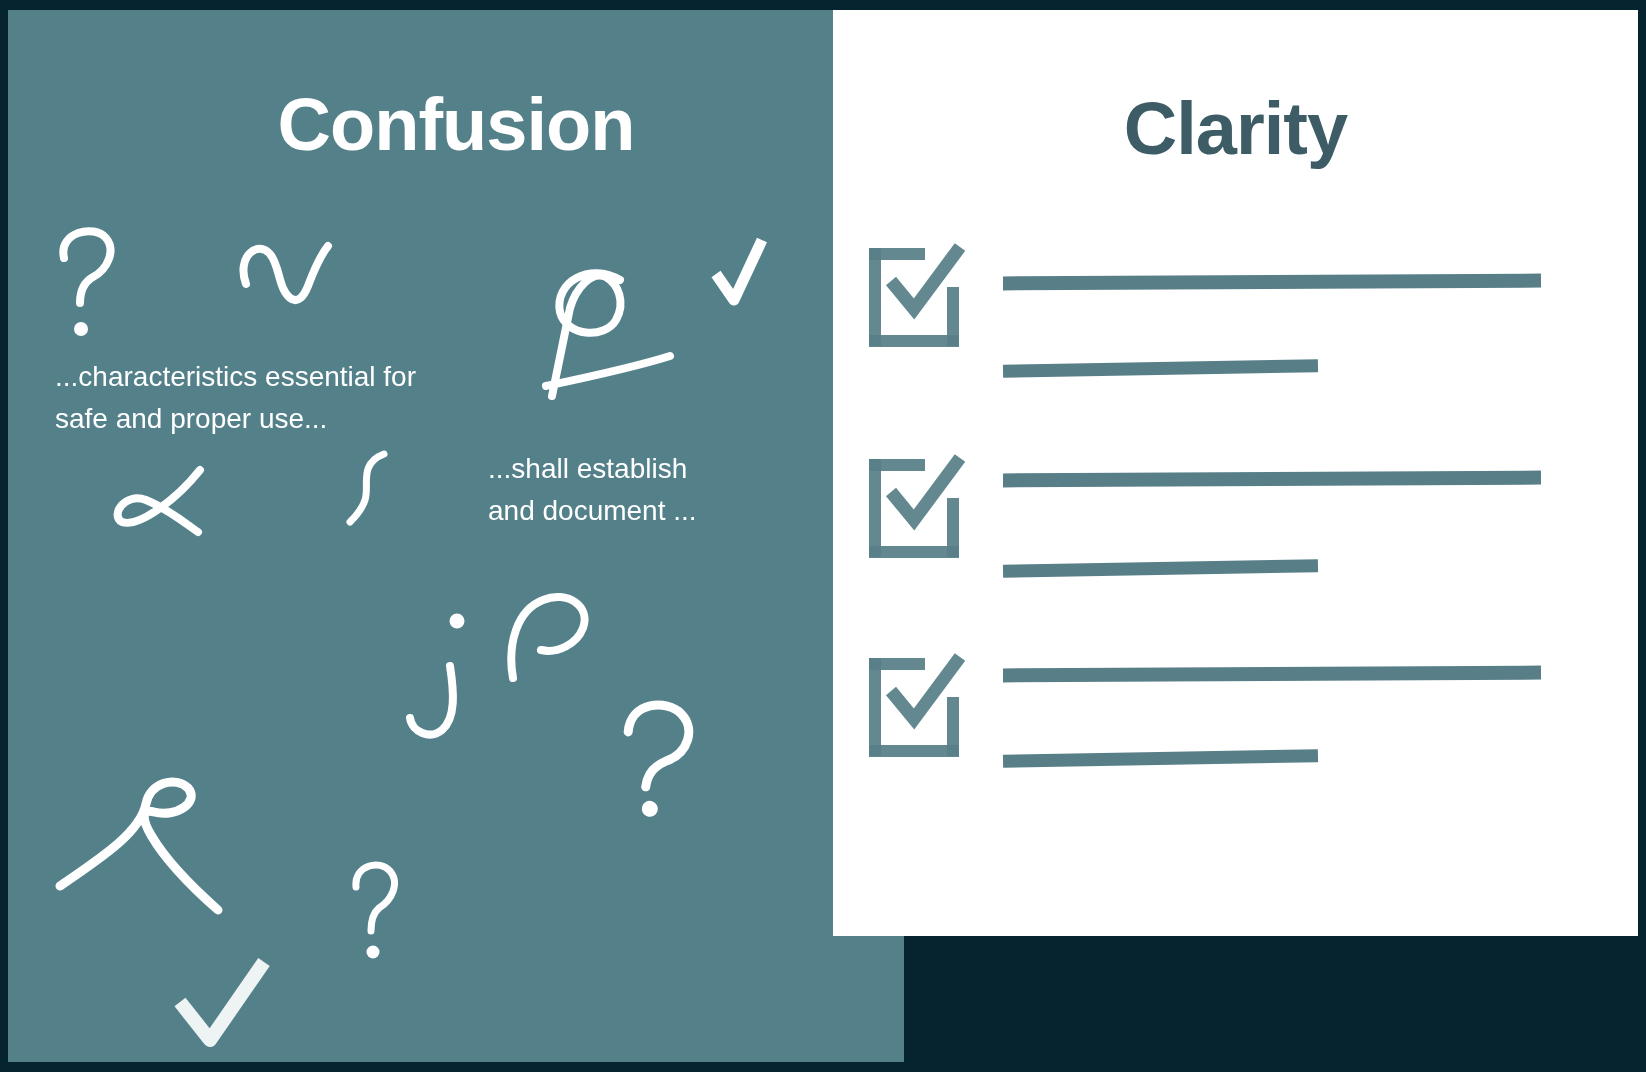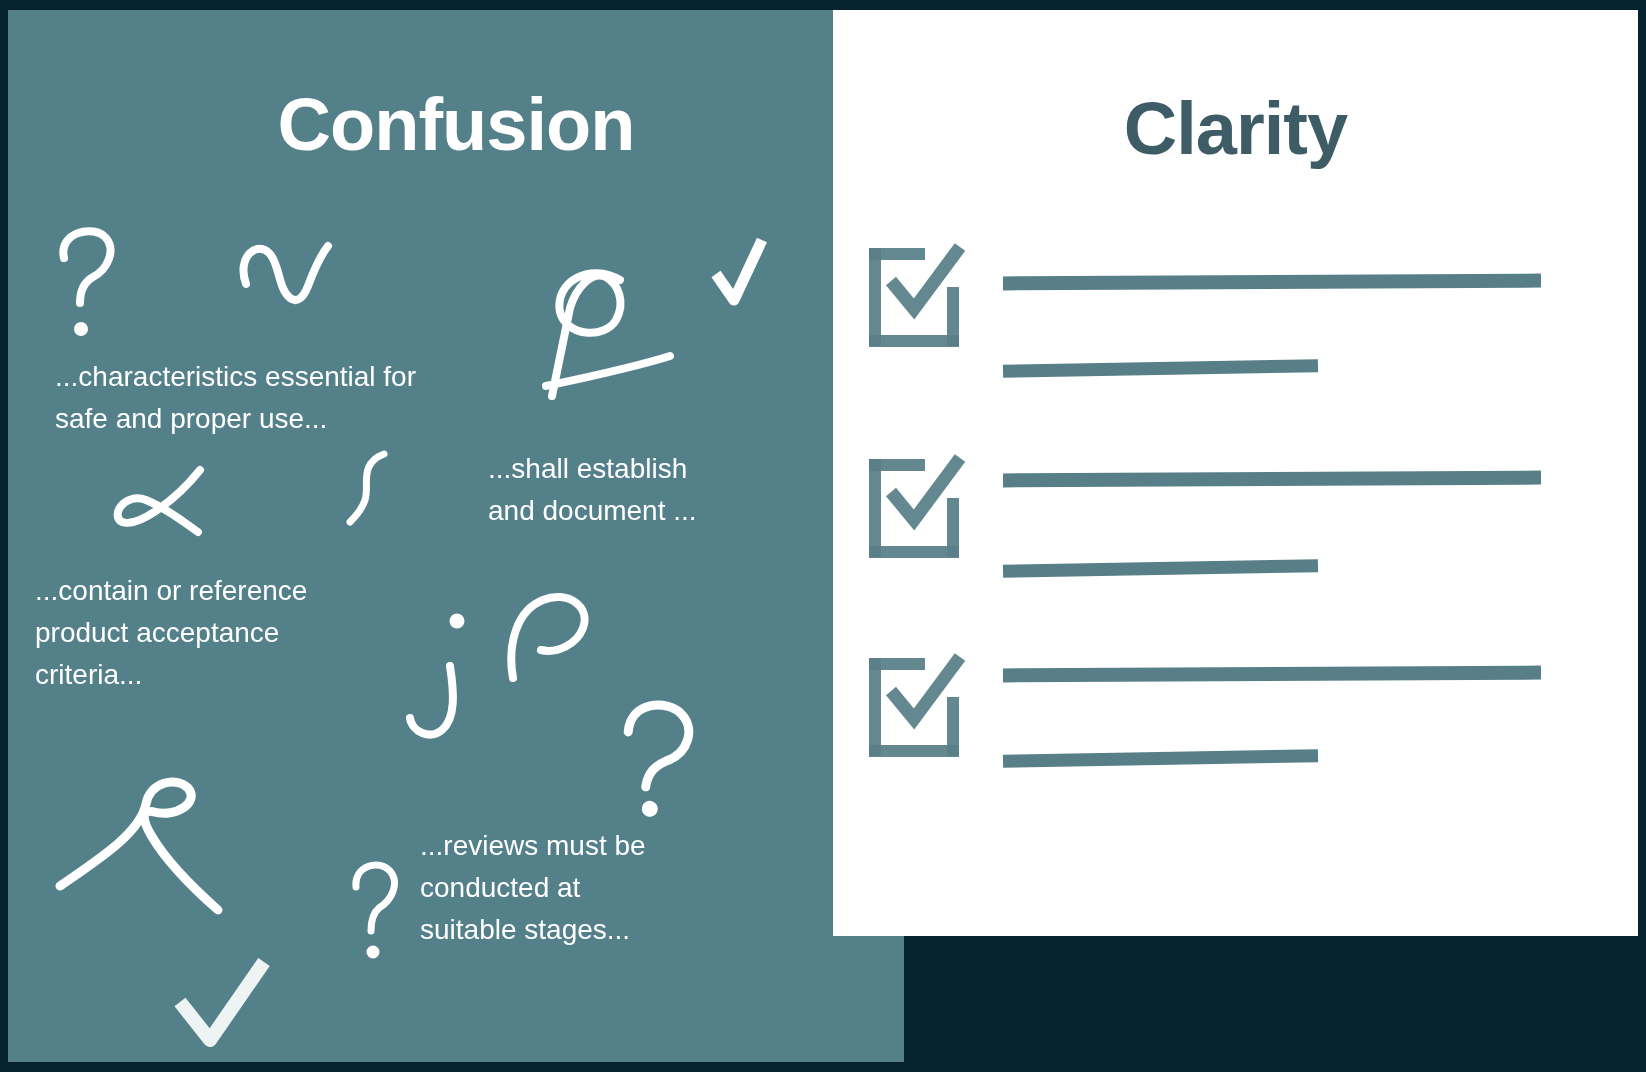--- a/index.html
+++ b/index.html
@@ -37,26 +37,20 @@
 </head>
 <body>
 
 <div class="panel panel-confusion">
   <div class="big-title">Confusion</div>
 
   <div class="quote q1">...characteristics essential for
 safe and proper use...</div>
   <div class="quote q2">...shall establish
 and document ...</div>
-  <div class="quote q3">...contain or reference
-product acceptance
-criteria...</div>
-  <div class="quote q4">...reviews must be
-conducted at
-suitable stages...</div>
 
   <svg class="doodle" style="left:42px;top:212px" width="70" height="118" viewBox="0 0 70 118">
     <path d="M14,36 C8,10 44,2 56,16 C66,28 58,47 43,55 C34,60 30,69 30,81" stroke-width="8"></path>
     <circle cx="31" cy="107" r="7"></circle>
   </svg>
 
   <svg class="doodle" style="left:230px;top:226px" width="96" height="88" viewBox="0 0 96 88">
     <path d="M8,48 C-2,20 20,4 32,18 C42,30 40,52 52,62 C60,68 66,60 70,50 C76,34 82,20 90,10" stroke-width="8"></path>
   </svg>
 

